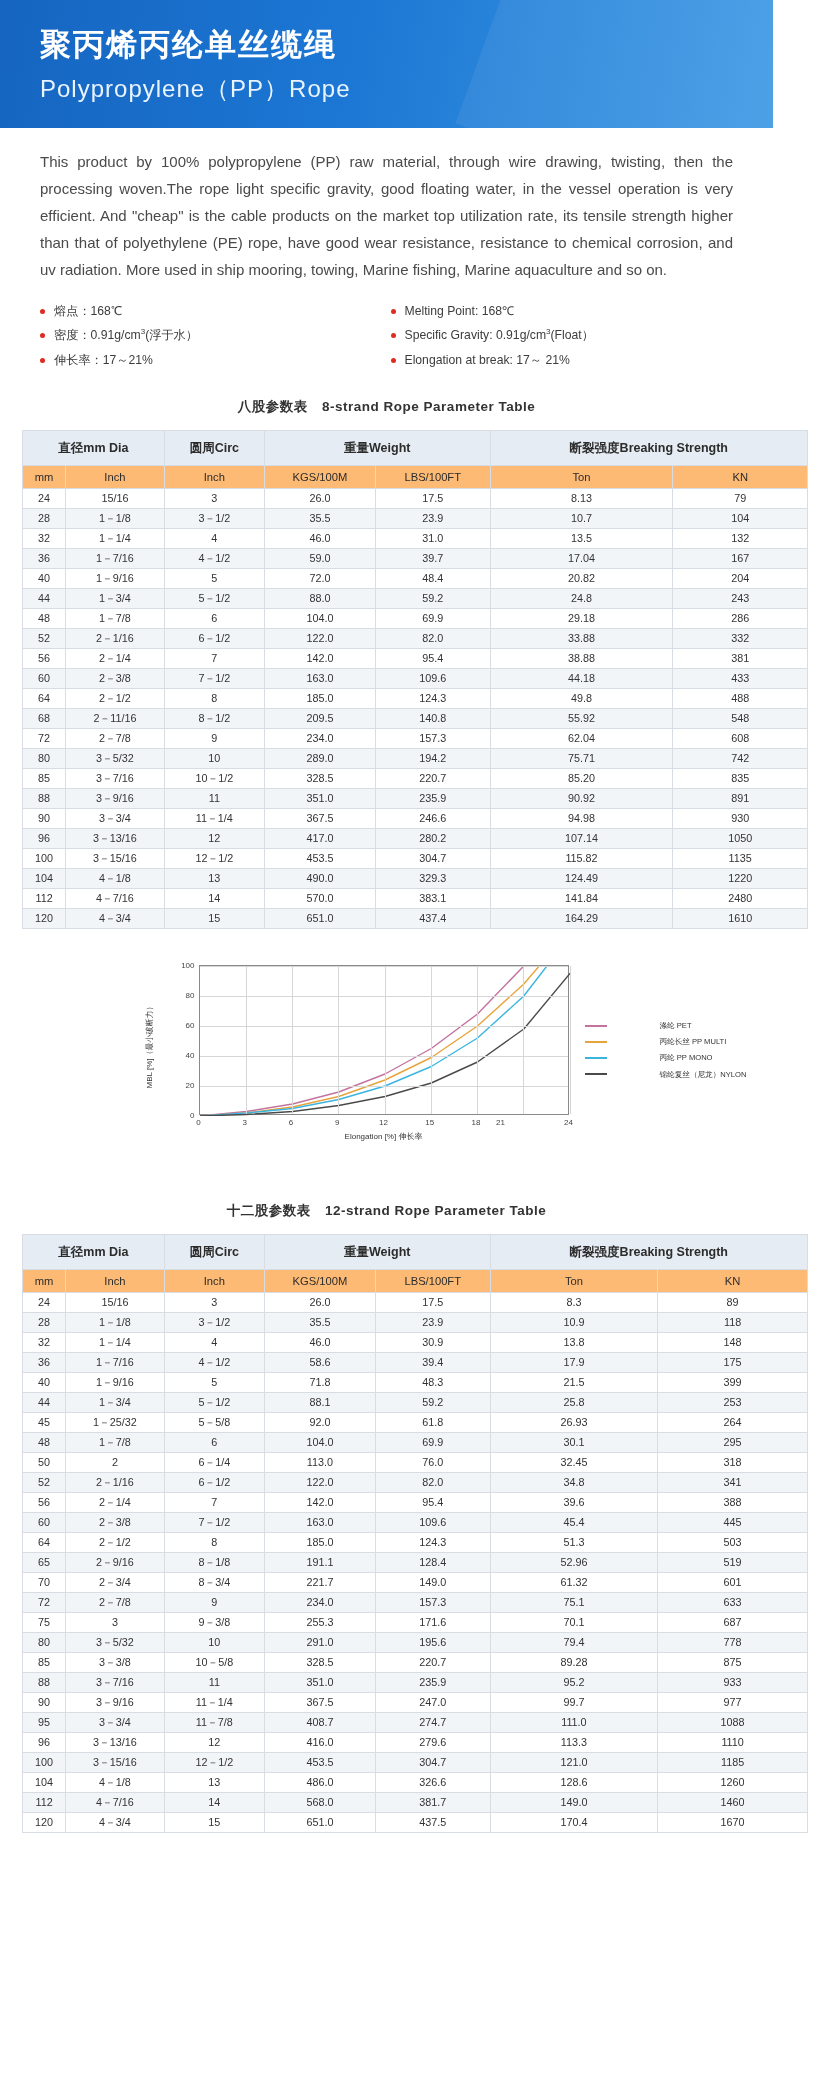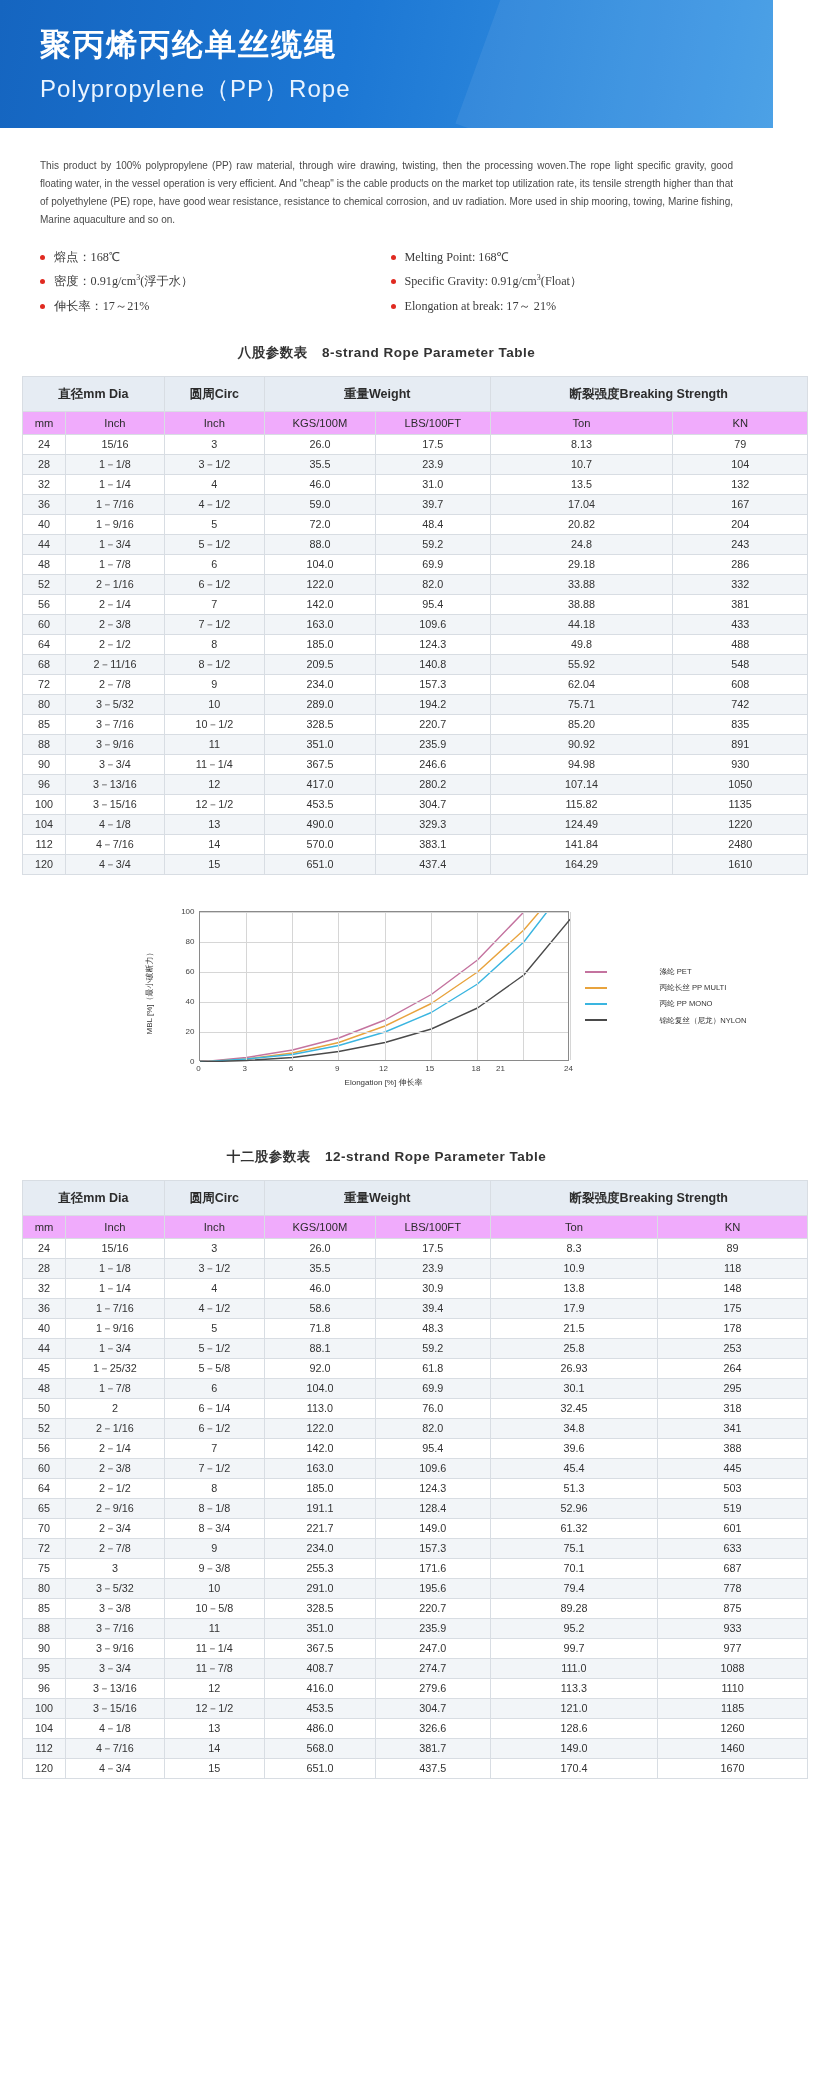--- a/index.html
+++ b/index.html
@@ -49,31 +49,30 @@
   }
   .intro p {
     margin: 0 0 2px 0;
     font-size: 12.3px;
     line-height: 1.78;
     text-align: justify;
     color: #3c3c3c;
   }
   .intro p.cn { text-indent: 24px; }
   .intro p.en {
-    margin-top: 11px;
-    font-size: 10px;
+    margin-top: 2px;
+    font-size: 15px;
     line-height: 1.8;
     color: #4a4a4a;
   }
 
   
   .specs {
     display: flex;
     padding: 14px 32px 0 40px;
-    font-family: Liberation Serif, serif;
   }
   .spec-col { width: 50%; }
   .spec-item {
     font-size: 12.2px;
     line-height: 2.0;
     color: #3c3c3c;
     position: relative;
     padding-left: 14px;
   }
   .spec-item:before {
@@ -116,21 +115,21 @@
   table.data thead tr.grp th {
     background: #e6ecf3;
     height: 34px;
     line-height: 34px;
     font-size: 12.5px;
     font-weight: bold;
     color: #2c2c2c;
     margin-left: 16px;
   }
   table.data thead tr.sub th {
-    background: #f0abfc;
+    background: #fdba74;
     height: 22px;
     line-height: 22px;
     font-size: 11.2px;
     font-weight: normal;
     color: #2c2c2c;
   }
   table.data tbody tr:nth-child(odd) { background: #ffffff; }
   table.data tbody tr:nth-child(even) { background: #f2f5f8; }
   table.data tbody td { font-size: 10.8px; }
 
@@ -599,21 +598,21 @@
             <td>17.9</td>
             <td>175</td>
           </tr>
           <tr>
             <td>40</td>
             <td>1－9/16</td>
             <td>5</td>
             <td>71.8</td>
             <td>48.3</td>
             <td>21.5</td>
-            <td>178</td>
+            <td>399</td>
           </tr>
           <tr>
             <td>44</td>
             <td>1－3/4</td>
             <td>5－1/2</td>
             <td>88.1</td>
             <td>59.2</td>
             <td>25.8</td>
             <td>253</td>
           </tr>

